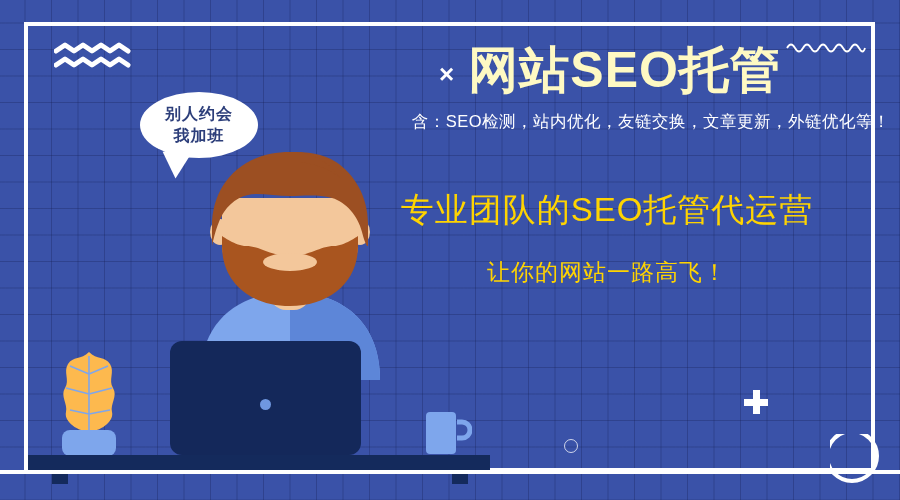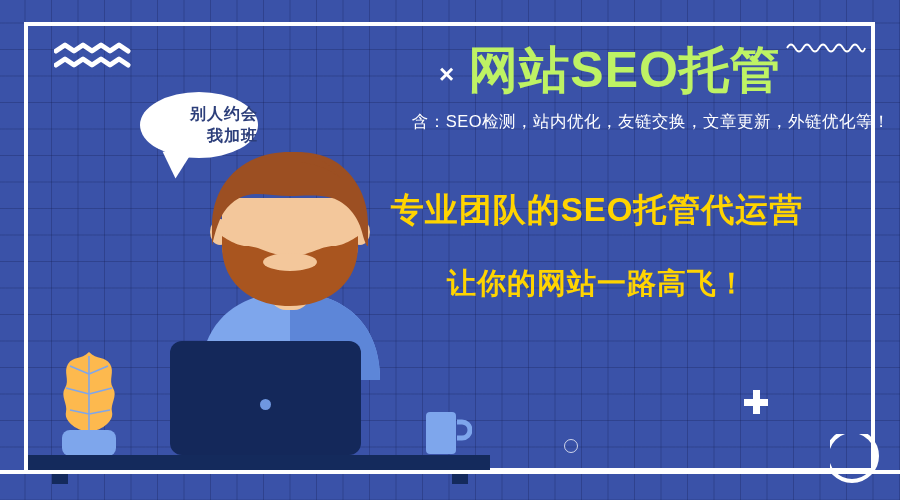--- a/index.html
+++ b/index.html
@@ -102,61 +102,61 @@
     gap: 14px;
   }
   .title-x {
     color: #ffffff;
     font-size: 26px;
     font-weight: 700;
     line-height: 1;
     transform: translateY(4px);
   }
   .title-main {
-    color: #bef264;
+    color: #fef9c3;
     font-size: 50px;
     font-weight: 700;
     letter-spacing: 1px;
     line-height: 1.05;
     white-space: nowrap;
   }
   .subtitle {
     margin-top: 14px;
     color: #ffffff;
     font-size: 16.5px;
     font-weight: 400;
     letter-spacing: 0.5px;
     white-space: nowrap;
     text-align: right;
   }
   
   .slogans {
     position: absolute;
-    left: 352px;
+    left: 362px;
     top: 192px;
     width: 490px;
     text-align: center;
     color: #FFD400;
-    font-weight: 700;
+    font-weight: 400;
   }
   .slogan-1 { font-size: 33px; letter-spacing: 1px; line-height: 1.1; }
   .slogan-2 { font-size: 33px; letter-spacing: 2px; line-height: 1.1; margin-top: 32px; }
-  .slogan-3 { font-size: 29px; letter-spacing: 1px; line-height: 1.1; margin-top: 40px; }
+  .slogan-3 { font-size: 23px; letter-spacing: 1px; line-height: 1.1; margin-top: 32px; }
   
   .bubble {
     position: absolute;
     left: 140px;
     top: 92px;
     width: 118px;
     height: 66px;
     background: #ffffff;
     border-radius: 50% / 50%;
     display: flex;
     flex-direction: column;
-    align-items: flex-end;
+    align-items: center;
     justify-content: center;
     z-index: 6;
   }
   .bubble-line {
     color: #2c3e7a;
     font-size: 16px;
     font-weight: 700;
     line-height: 1.35;
     letter-spacing: 1px;
   }

